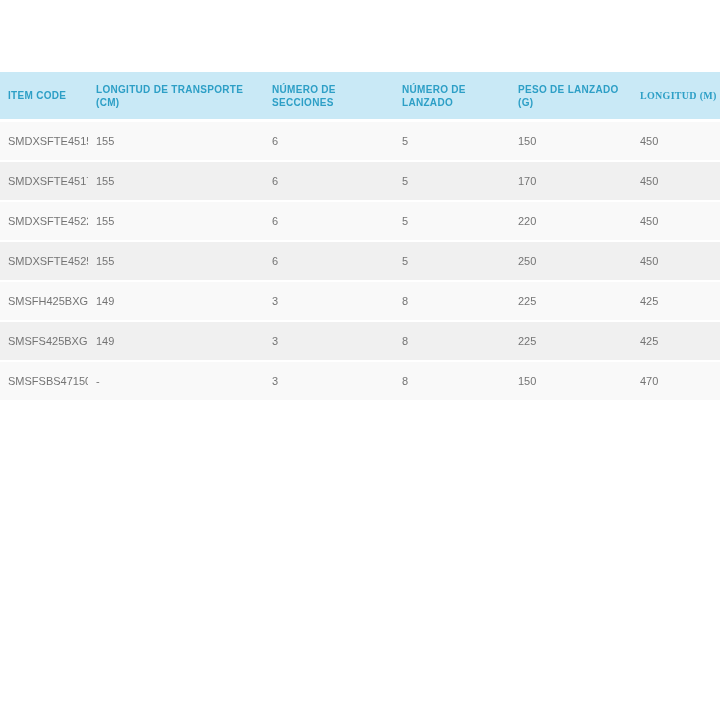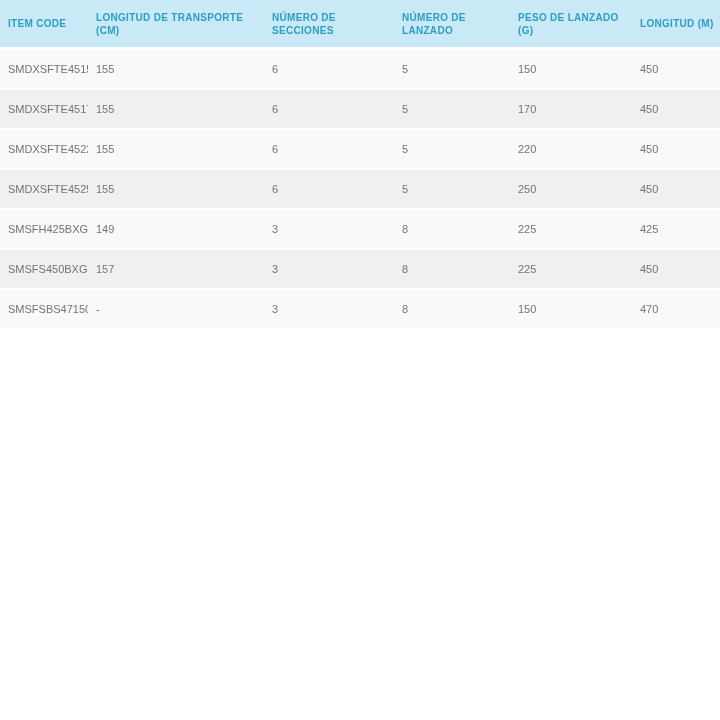--- a/index.html
+++ b/index.html
@@ -15,20 +15,21 @@
     padding: 0;
     background: #ffffff;
     font-family: "Liberation Sans", sans-serif;
   }
   body {
     width: 720px;
     height: 720px;
     overflow: hidden;
   }
   .page {
+    padding-top: 72px;
   }
   table.spec-table {
     width: 720px;
     border-collapse: separate;
     border-spacing: 0;
     table-layout: fixed;
   }
   col.c1 { width: 88px; }
   col.c2 { width: 176px; }
   col.c3 { width: 130px; }
@@ -45,20 +46,21 @@
     text-align: left;
     vertical-align: middle;
     height: 47px;
     padding: 0 10px 0 8px;
     border-bottom: 3px solid var(--separator);
     box-sizing: content-box;
   }
   th.last {
     white-space: nowrap;
     padding-right: 0;
+    font-family: Liberation Serif, serif;
   }
   td {
     color: var(--cell-text);
     font-size: 11px;
     text-align: left;
     vertical-align: middle;
     height: 38px;
     padding: 0 0 0 8px;
     border-bottom: 2px solid var(--separator);
     box-sizing: content-box;
@@ -126,26 +128,26 @@
   </tr>
         <tr>
     <td>SMSFH425BXG</td>
     <td>149</td>
     <td>3</td>
     <td>8</td>
     <td>225</td>
     <td>425</td>
   </tr>
         <tr>
-    <td>SMSFS450BXG</td>
-    <td>157</td>
+    <td>SMSFS425BXG</td>
+    <td>149</td>
     <td>3</td>
     <td>8</td>
     <td>225</td>
-    <td>450</td>
+    <td>425</td>
   </tr>
         <tr>
     <td>SMSFSBS47150</td>
     <td>-</td>
     <td>3</td>
     <td>8</td>
     <td>150</td>
     <td>470</td>
   </tr>
       </tbody>

